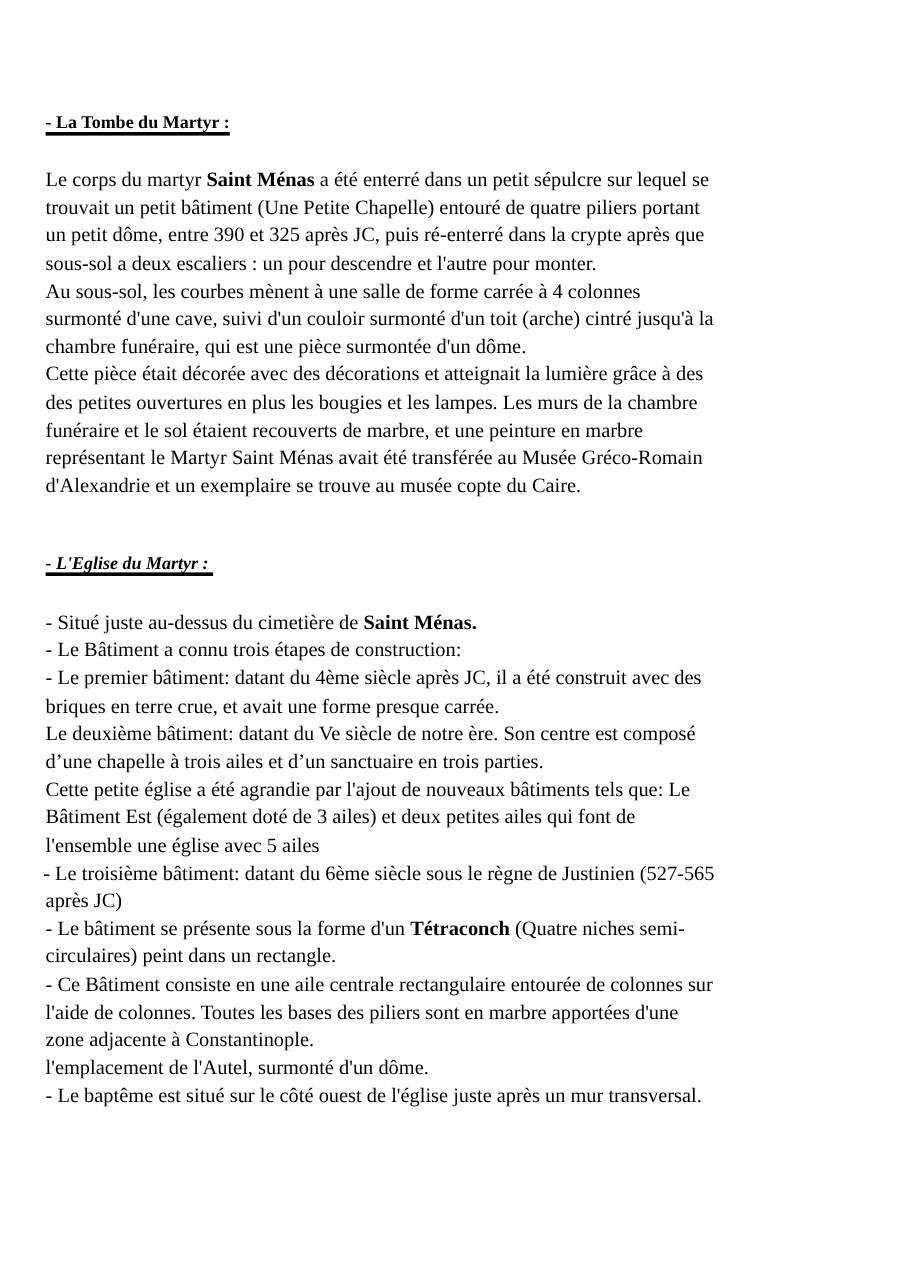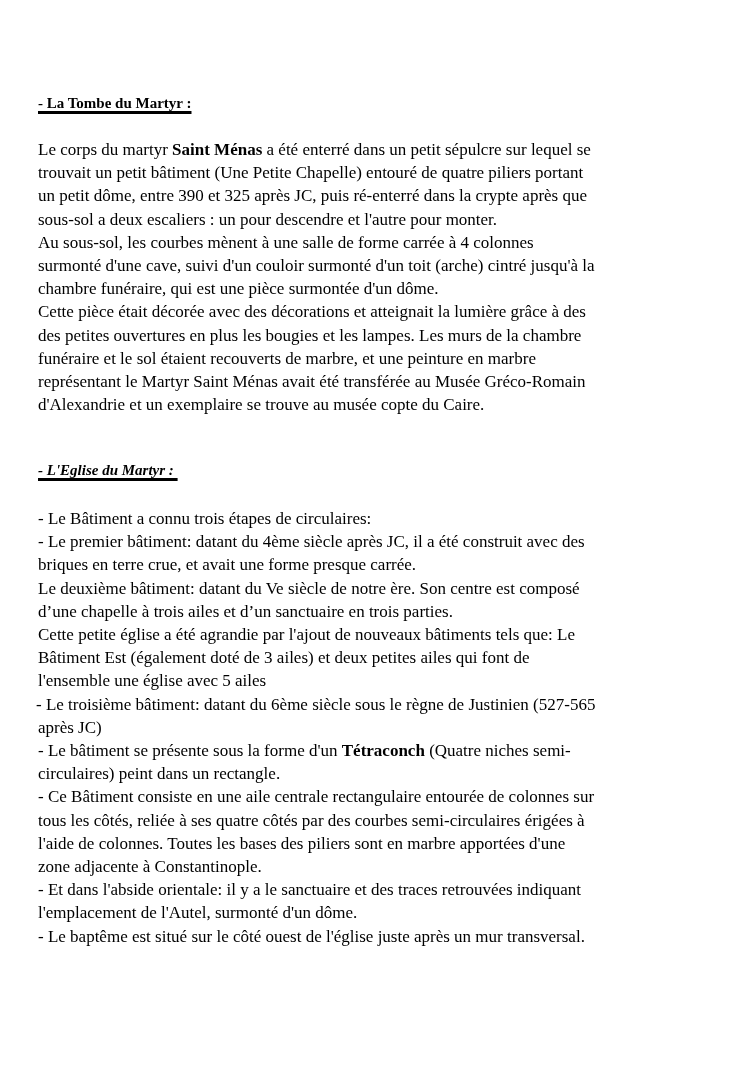--- a/index.html
+++ b/index.html
@@ -39,33 +39,32 @@
       <span class="line"><span>chambre funéraire, qui est une pièce surmontée d'un dôme.</span></span>
       <span class="line"><span>Cette pièce était décorée avec des décorations et atteignait la lumière grâce à des</span></span>
       <span class="line"><span>des petites ouvertures en plus les bougies et les lampes. Les murs de la chambre</span></span>
       <span class="line"><span>funéraire et le sol étaient recouverts de marbre, et une peinture en marbre</span></span>
       <span class="line"><span>représentant le Martyr Saint Ménas avait été transférée au Musée Gréco-Romain</span></span>
       <span class="line"><span>d'Alexandrie et un exemplaire se trouve au musée copte du Caire.</span></span>
     </div>
 
   <h2 class="heading" id="h2">- L'Eglise du Martyr : </h2>
   <div class="section" id="s2">
-      <span class="line"><span>- Le Bâtiment a connu trois étapes de circulaires:</span></span>
+      <span class="line"><span>- Situé juste au-dessus du cimetière de </span><b>Saint Ménas.</b></span>
+      <span class="line"><span>- Le Bâtiment a connu trois étapes de construction:</span></span>
       <span class="line"><span>- Le premier bâtiment: datant du 4ème siècle après JC, il a été construit avec des</span></span>
       <span class="line"><span>briques en terre crue, et avait une forme presque carrée.</span></span>
       <span class="line"><span>Le deuxième bâtiment: datant du Ve siècle de notre ère. Son centre est composé</span></span>
       <span class="line"><span>d’une chapelle à trois ailes et d’un sanctuaire en trois parties.</span></span>
       <span class="line"><span>Cette petite église a été agrandie par l'ajout de nouveaux bâtiments tels que: Le</span></span>
       <span class="line"><span>Bâtiment Est (également doté de 3 ailes) et deux petites ailes qui font de</span></span>
       <span class="line"><span>l'ensemble une église avec 5 ailes</span></span>
       <span class="line outdent"><span>- Le troisième bâtiment: datant du 6ème siècle sous le règne de Justinien (527-565</span></span>
       <span class="line"><span>après JC)</span></span>
       <span class="line"><span>- Le bâtiment se présente sous la forme d'un </span><b>Tétraconch</b><span> (Quatre niches semi-</span></span>
       <span class="line"><span>circulaires) peint dans un rectangle.</span></span>
       <span class="line"><span>- Ce Bâtiment consiste en une aile centrale rectangulaire entourée de colonnes sur</span></span>
-      <span class="line"><span>tous les côtés, reliée à ses quatre côtés par des courbes semi-circulaires érigées à</span></span>
       <span class="line"><span>l'aide de colonnes. Toutes les bases des piliers sont en marbre apportées d'une</span></span>
       <span class="line"><span>zone adjacente à Constantinople.</span></span>
-      <span class="line"><span>- Et dans l'abside orientale: il y a le sanctuaire et des traces retrouvées indiquant</span></span>
       <span class="line"><span>l'emplacement de l'Autel, surmonté d'un dôme.</span></span>
       <span class="line"><span>- Le baptême est situé sur le côté ouest de l'église juste après un mur transversal.</span></span>
     </div>
 </div>
 
 </body></html>

